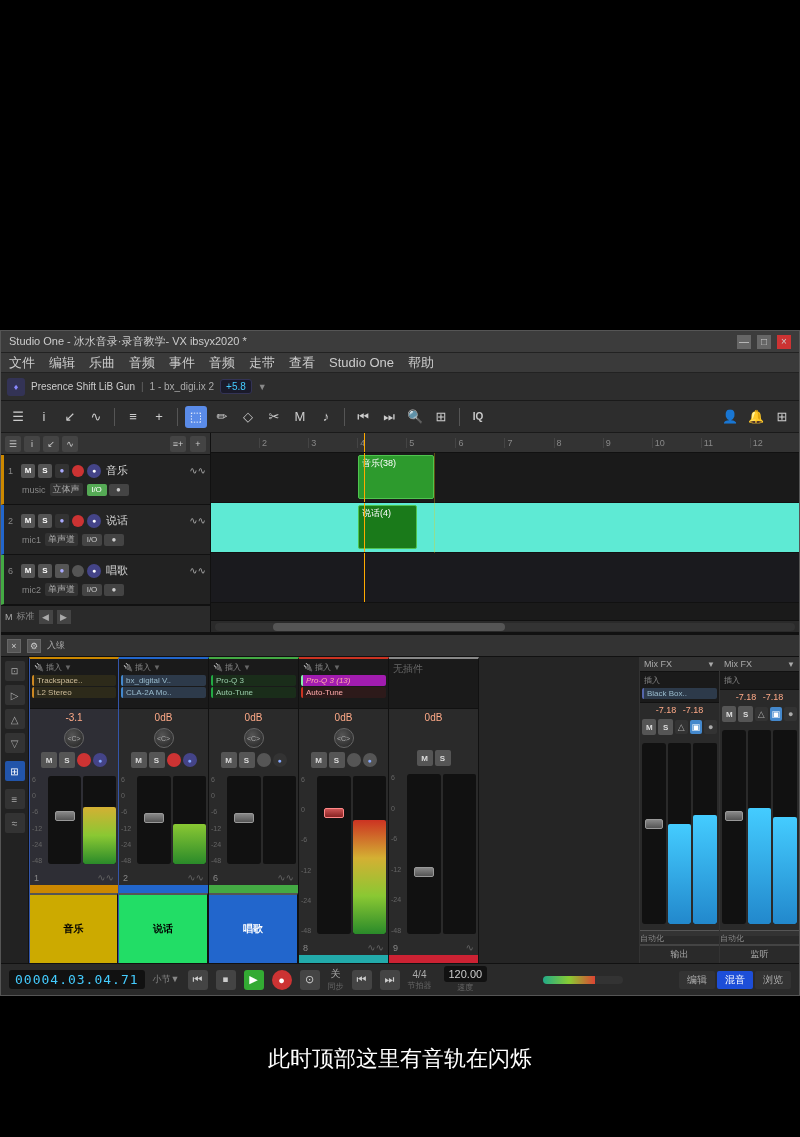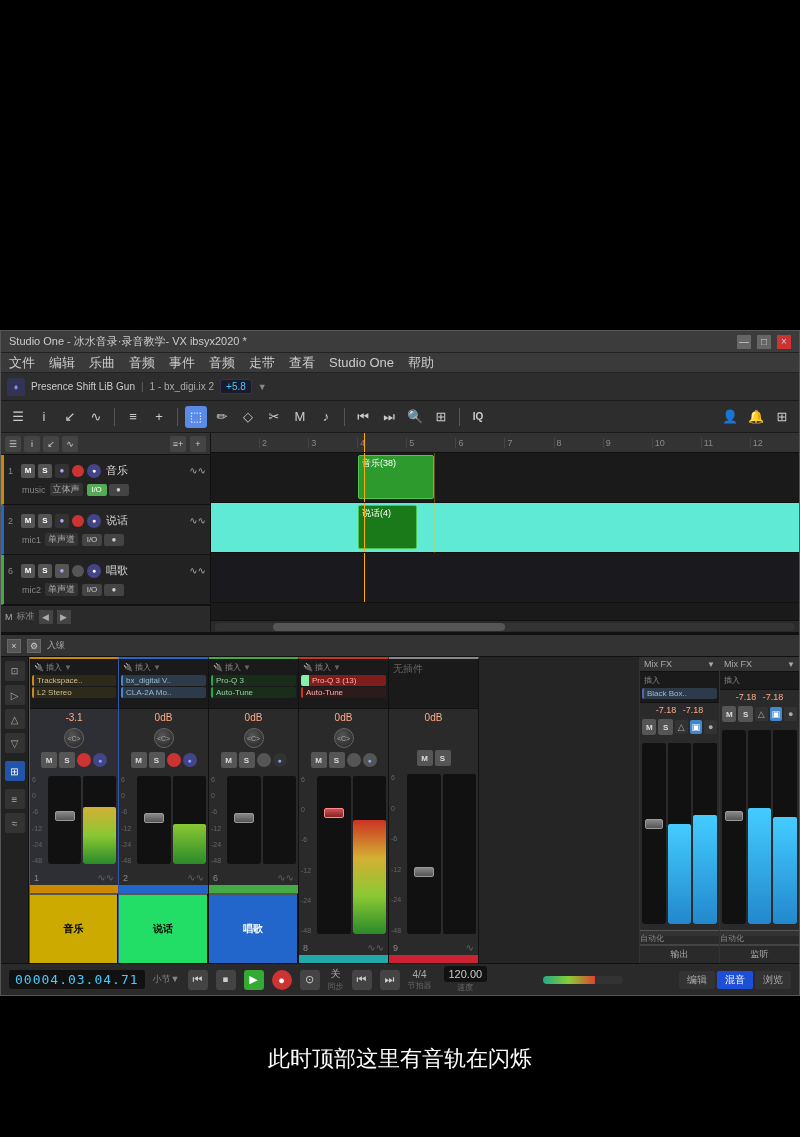--- a/index.html
+++ b/index.html
@@ -1096,21 +1096,21 @@
           <div class="strip-channel-label ch-label blue">唱歌</div>
         </div>
 
         <div class="channel-strip" style="border-top:2px solid #cc3322;">
           <div class="strip-insert-area">
             <div class="insert-header">
               <span>🔌</span>
               <span>插入</span>
               <span style="font-size:8px;color:#666;">▼</span>
             </div>
-            <div class="insert-slot" style="border-left:8px solid #86efac;color:#faa;background:#7f1d1d;">Pro-Q 3 (13)</div>
+            <div class="insert-slot" style="border-left:2px solid #86efac;color:#faa;background:#a21caf;font-style:italic;">Pro-Q 3 (13)</div>
             <div class="insert-slot" style="border-left:2px solid #cc3322;color:#faa;background:#2d1a1a;">Auto-Tune</div>
           </div>
           <div class="strip-level-meters">
             <div class="level-value">0dB</div>
           </div>
           <div class="strip-send-area">
             <div class="send-knob">&lt;C&gt;</div>
           </div>
           <div class="strip-ms-row">
             <button class="ms-btn ms-m">M</button>

